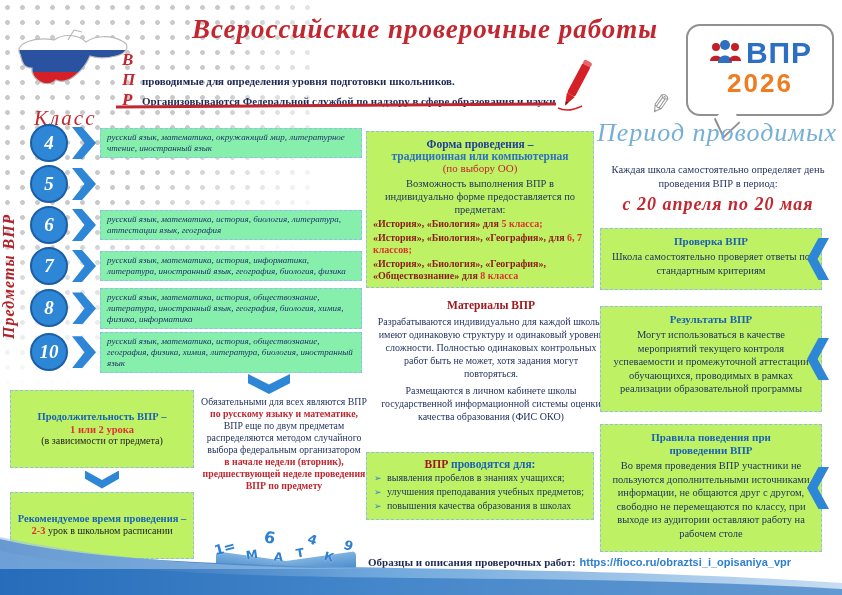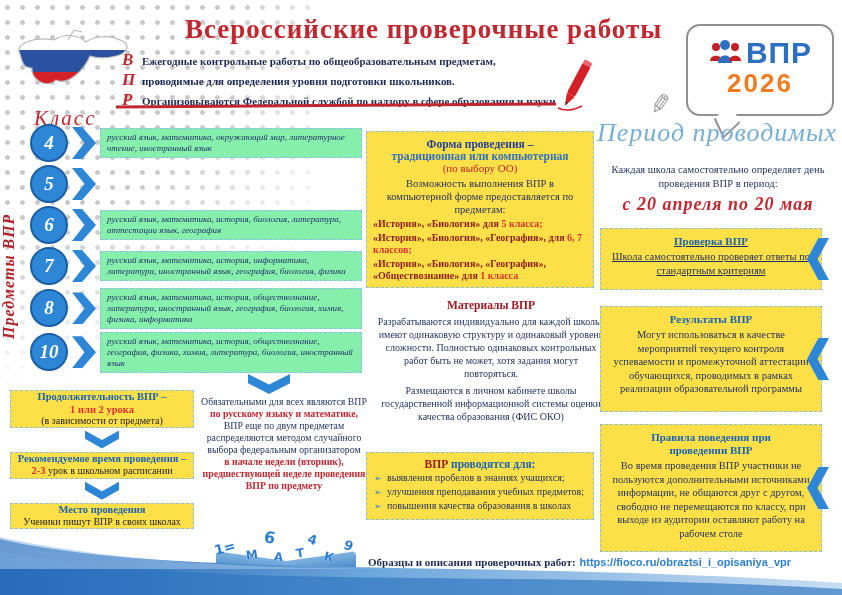--- a/index.html
+++ b/index.html
@@ -15,22 +15,22 @@
   .dots {
     left:0; top:0; width:320px; height:390px;
     background-image: radial-gradient(circle, #c9c9c9 2.1px, transparent 2.6px);
     background-size:15px 15px;
     -webkit-mask-image: radial-gradient(circle at 0% 0%, #000 0%, #000 45%, transparent 78%);
     mask-image: radial-gradient(circle at 0% 0%, #000 0%, #000 45%, transparent 78%);
   }
 
   
   .main-title {
-    left:185px; top:14px; width:480px; 
-    font-size:27px; font-weight:bold; color:#C2262E;
+    left:185px; top:14px; width:480px; text-align:center;
+    font-size:27px; font-weight:bold; font-style:italic; color:#C2262E;
     letter-spacing:1px;
   }
   .acronym-row { left:122px; width:470px; display:flex; align-items:baseline; }
   .acronym-letter { font-style:italic; font-weight:bold; color:#C2262E; font-size:17px; width:20px; flex:none; }
   .acronym-text { font-weight:bold; font-size:11px; color:#1e2a55; }
   .red-underline { left:116px; top:104px; width:440px; height:2.5px; background:#C2262E; transform:rotate(-0.4deg); }
 
   
   .logo-bubble {
     left:686px; top:24px; width:148px; height:92px;
@@ -64,21 +64,21 @@
   .chev-right {
     width:24px; height:32px; flex:none; margin:0 4px; background:#2E86D6;
     clip-path:polygon(0 0, 42% 0, 100% 50%, 42% 100%, 0 100%, 52% 50%);
   }
   .subjects-box {
     flex:1; border:1.6px dashed #8FBFE8; background:#86efac;
     padding:3px 6px; font-size:9px; line-height:1.22; color:#203068;font-style:italic;
   }
 
   
-  .dash-box { border:1.6px dashed #8FBFE8; background:#fde047; }
+  .dash-box { border:1.6px dashed #8FBFE8; background:#bef264; }
 
   
   .form-box { left:366px; top:131px; width:228px; padding:6px 6px 5px; text-align:center; }
   .fb-t1 { font-weight:bold; font-size:11.5px; color:#1F3F99; }
   .fb-t2 { font-weight:bold; font-size:11.5px; color:#2D6FC0; }
   .fb-t3 { font-size:11px; color:#C2262E; }
   .fb-body { font-size:10.5px; color:#1e2f5e; margin-top:3px; line-height:1.25; }
   .fb-item { font-size:10px; font-weight:bold; color:#8B1A1A; text-align:left; line-height:1.2; margin-top:2px; }
   .fb-item .hl { color:#E03030; }
 
@@ -104,21 +104,21 @@
   .rb-title { font-weight:bold; font-size:11px; color:#1B62B5; line-height:1.2; }
   .rb-body { font-size:10.5px; line-height:1.28; margin-top:2px; color:#1e2f5e; }
   .chev-left {
     position:absolute; right:-8px; top:50%; margin-top:-21px;
     width:22px; height:42px; background:#2E86D6;
     clip-path:polygon(100% 0, 52% 0, 0 50%, 52% 100%, 100% 100%, 48% 50%);
   }
 
   
   .bl-stack { left:10px; top:390px; width:184px; display:flex; flex-direction:column; align-items:center; }
-  .bl-box { width:100%; padding:0 5px; text-align:center; }
+  .bl-box { width:100%; padding:20px 5px; text-align:center; }
   .bl-title { font-weight:bold; font-size:10.5px; color:#1B62B5; line-height:1.2; }
   .bl-hl { font-weight:bold; font-size:10.5px; color:#E03030; }
   .bl-note { font-size:10px; color:#222; line-height:1.2; }
   .chev-down {
     width:34px; height:18px; background:#2E86D6; margin:3px 0;
     clip-path:polygon(0 0, 50% 52%, 100% 0, 100% 46%, 50% 100%, 0 46%);
   }
 
   
   .big-down { left:248px; top:374px; width:42px; height:20px; background:#2E86D6;
@@ -158,21 +158,20 @@
       <rect x="0" y="44" width="126" height="22" fill="#D62027"></rect>
     </g>
     <path d="M12,26 C6,16 26,8 46,12 C58,4 72,8 78,14 C86,8 102,6 116,14 C122,18 118,26 108,28 C96,31 88,30 82,28 C76,42 60,58 48,52 C38,62 22,50 24,40 C14,40 14,32 12,26 Z" fill="none" stroke="#b9b9b9" stroke-width="1.2"></path>
     <path d="M60,12 L66,2 M66,2 L74,4" stroke="#b9b9b9" stroke-width="1.2" fill="none"></path>
   </svg>
 
   <div class="abs main-title">Всероссийские проверочные работы</div>
 
   <div class="abs acronym-row" style="top:50px;">
     <span class="acronym-letter">В</span>
-    <span class="acronym-text">Ежегодные контрольные работы по общеобразовательным предметам,</span>
   </div>
   <div class="abs acronym-row" style="top:70px;">
     <span class="acronym-letter">П</span>
     <span class="acronym-text">проводимые для определения уровня подготовки школьников.</span>
   </div>
   <div class="abs acronym-row" style="top:90px;">
     <span class="acronym-letter">Р</span>
     <span class="acronym-text">Организовываются Федеральной службой по надзору в сфере образования и науки</span>
   </div>
   <div class="abs red-underline"></div>
@@ -235,24 +234,24 @@
       <div class="grade-circle">10</div>
       <div class="chev-right"></div>
       <div class="subjects-box">русский язык, математика, история, обществознание, география, физика, химия, литература, биология, иностранный язык</div>
     </div>
   </div>
 
   <div class="abs dash-box form-box">
     <div class="fb-t1">Форма проведения –</div>
     <div class="fb-t2">традиционная или компьютерная</div>
     <div class="fb-t3">(по выбору ОО)</div>
-    <div class="fb-body">Возможность выполнения ВПР в компьютерной форме предоставляется по предметам:</div>
+    <div class="fb-body">Возможность выполнения ВПР в индивидуально форме предоставляется по предметам:</div>
     <div class="fb-item"><span>«История», «Биология» для</span> <span class="hl">5 класса;</span></div>
     <div class="fb-item"><span>«История», «Биология», «География», для</span> <span class="hl">6, 7  классов;</span></div>
-    <div class="fb-item"><span>«История», «Биология», «География», «Обществознание» для</span> <span class="hl">1 класса</span></div>
+    <div class="fb-item"><span>«История», «Биология», «География», «Обществознание» для</span> <span class="hl">8 класса</span></div>
   </div>
 
   <div class="abs materials">
     <div class="mat-title">Материалы ВПР</div>
     <div class="mat-p">Разрабатываются индивидуально для каждой школы, имеют одинаковую структуру и одинаковый уровень сложности. Полностью одинаковых контрольных работ быть не может, хотя задания могут повторяться.</div>
     <div class="mat-p">Размещаются в личном кабинете школы государственной информационной системы оценки качества образования (ФИС ОКО)</div>
   </div>
 
   <div class="abs dash-box purpose-box">
     <div class="pb-title">
@@ -271,21 +270,21 @@
         <span class="pb-arrow">➢</span>
         <span>повышения качества образования в школах</span>
       </div>
   </div>
 
   <div class="abs pencil-doodle">✎</div>
   <div class="abs period-title">Период проводимых</div>
   <div class="abs period-sub">Каждая школа самостоятельно определяет день проведения ВПР в период:</div>
   <div class="abs period-dates">с 20 апреля по 20 мая</div>
 
-  <div class="abs dash-box right-box" style="top:228px; min-height:62px;text-decoration:underline;">
+  <div class="abs dash-box right-box" style="top:228px; min-height:62px;">
     <div class="rb-title">Проверка ВПР</div>
     <div class="rb-body">Школа самостоятельно проверяет ответы по стандартным критериям</div>
     <div class="chev-left"></div>
   </div>
   <div class="abs dash-box right-box" style="top:306px; min-height:106px;">
     <div class="rb-title">Результаты ВПР</div>
     <div class="rb-body">Могут использоваться в качестве мероприятий текущего контроля успеваемости и промежуточной аттестации обучающихся, проводимых в рамках реализации образовательной программы</div>
     <div class="chev-left"></div>
   </div>
   <div class="abs dash-box right-box" style="top:424px; min-height:128px;">

